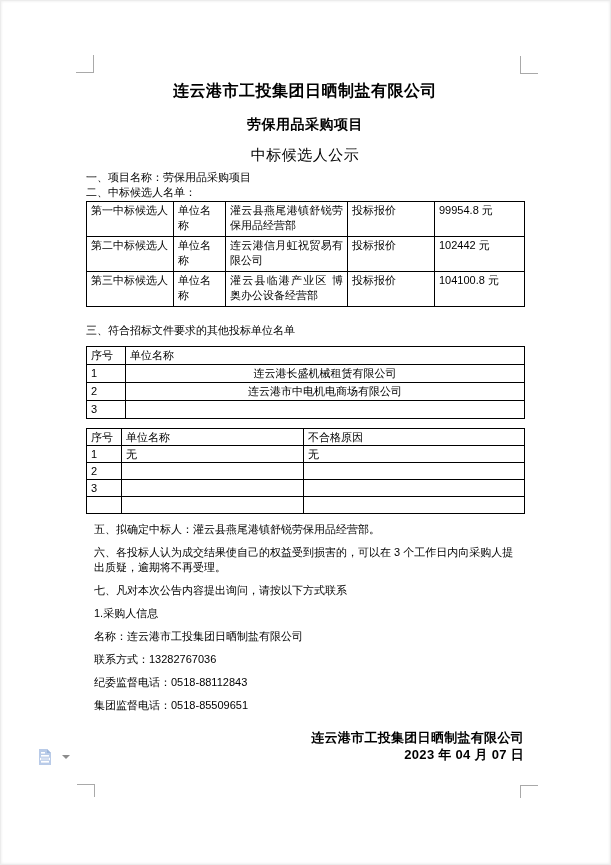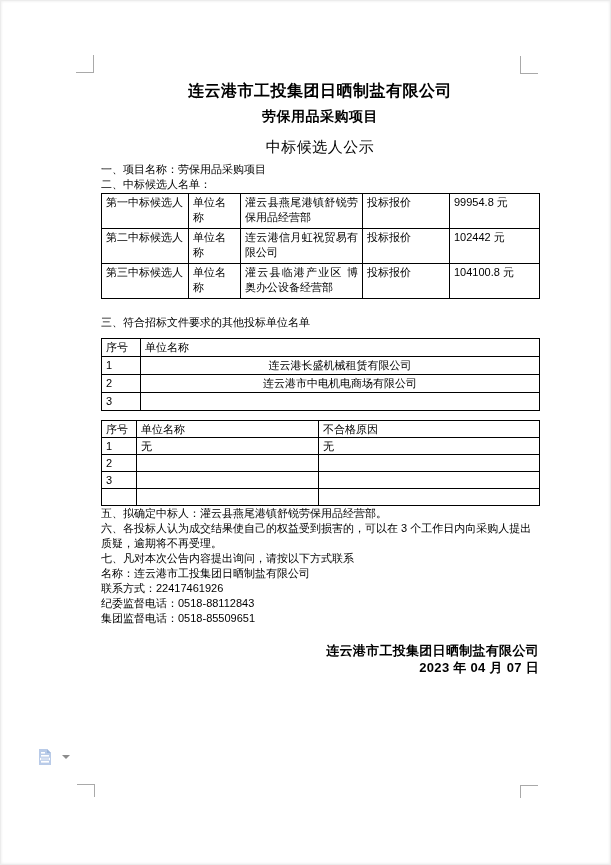--- a/index.html
+++ b/index.html
@@ -18,25 +18,25 @@
     color:#000;
   }
   
   .crop { position:absolute; width:17px; height:17px; }
   .crop.tl { left:75px;  top:54px;  border-right:1px solid #a9a9a9; border-bottom:1px solid #a9a9a9; }
   .crop.tr { left:519px; top:55px;  border-left:1px solid #a9a9a9;  border-bottom:1px solid #a9a9a9; }
   .crop.bl { left:76px;  top:783px; height:12px; border-right:1px solid #a9a9a9; border-top:1px solid #a9a9a9; }
   .crop.br { left:519px; top:784px; height:12px; border-left:1px solid #a9a9a9;  border-top:1px solid #a9a9a9; }
 
   .content {
-    position:absolute; left:100px; top:72px; width:438px;
+    position:absolute; left:85px; top:72px; width:438px;
     font-size:11px; line-height:15px;
   }
   .doc-title   { margin-top:8px;  font-size:16px; line-height:20px; font-weight:bold; text-align:center; letter-spacing:0.5px; }
-  .doc-sub     { margin-top:6px; font-size:14px; line-height:19px; font-weight:bold; text-align:center; letter-spacing:0.5px; }
+  .doc-sub     { margin-top:14px; font-size:14px; line-height:19px; font-weight:bold; text-align:center; letter-spacing:0.5px; }
   .doc-heading { margin-top:11px; font-size:15px; line-height:19px; font-weight:normal; text-align:center; letter-spacing:0.5px; }
 
   p.para { margin:0; }
   p.s1 { margin-top:6px; }
   p.s3 { margin-top:16px; }
   p.s4 { margin-top:19px; }
   p.s5 { margin-top:13px; }
 
   table { border-collapse:collapse; width:438px; table-layout:fixed; }
   td {
@@ -49,21 +49,21 @@
   }
   table.t1 { margin-top:1px; }
   table.t1 td { height:33px;margin-top:27px; }
   table.t1 .unit { text-align:justify; text-justify:inter-character; }
   table.t2 { margin-top:8px; }
   table.t2 td { height:16px; }
   table.t2 .center { text-align:center; }
   table.t3 { margin-top:9px; }
   table.t3 td { height:15px; }
 
-  .contact-block p { margin:0; }
+  .contact-block p { margin:8px; }
   .sig { margin-top:16px; text-align:right; font-weight:bold; font-size:13px; line-height:17px; letter-spacing:0.3px; }
 
   
   .paste-btn { position:absolute; left:37px; top:746px; width:34px; height:22px; cursor:pointer; }
   .paste-btn svg { position:absolute; left:0; top:0; }
   .caret {
     position:absolute; left:24px; top:8px;
     width:0; height:0;
     border-left:4px solid transparent; border-right:4px solid transparent;
     border-top:4px solid #8c8c8c;
@@ -181,22 +181,23 @@
           <td></td>
           <td></td>
         </tr>
       </tbody>
     </table>
 
     <div class="contact-block">
       <p class="para s5">五、拟确定中标人：灌云县燕尾港镇舒锐劳保用品经营部。</p>
       <p class="para">六、各投标人认为成交结果使自己的权益受到损害的，可以在 3 个工作日内向采购人提出质疑，逾期将不再受理。</p>
       <p class="para">七、凡对本次公告内容提出询问，请按以下方式联系</p>
+      <p class="para">1.采购人信息</p>
       <p class="para">名称：连云港市工投集团日晒制盐有限公司</p>
-      <p class="para">联系方式：22417461926</p>
+      <p class="para">联系方式：13282767036</p>
       <p class="para">纪委监督电话：0518-88112843</p>
       <p class="para">集团监督电话：0518-85509651</p>
     </div>
 
     <div class="sig">
       <div>连云港市工投集团日晒制盐有限公司</div>
       <div>2023 年 04 月 07 日</div>
     </div>
 
   </div>

